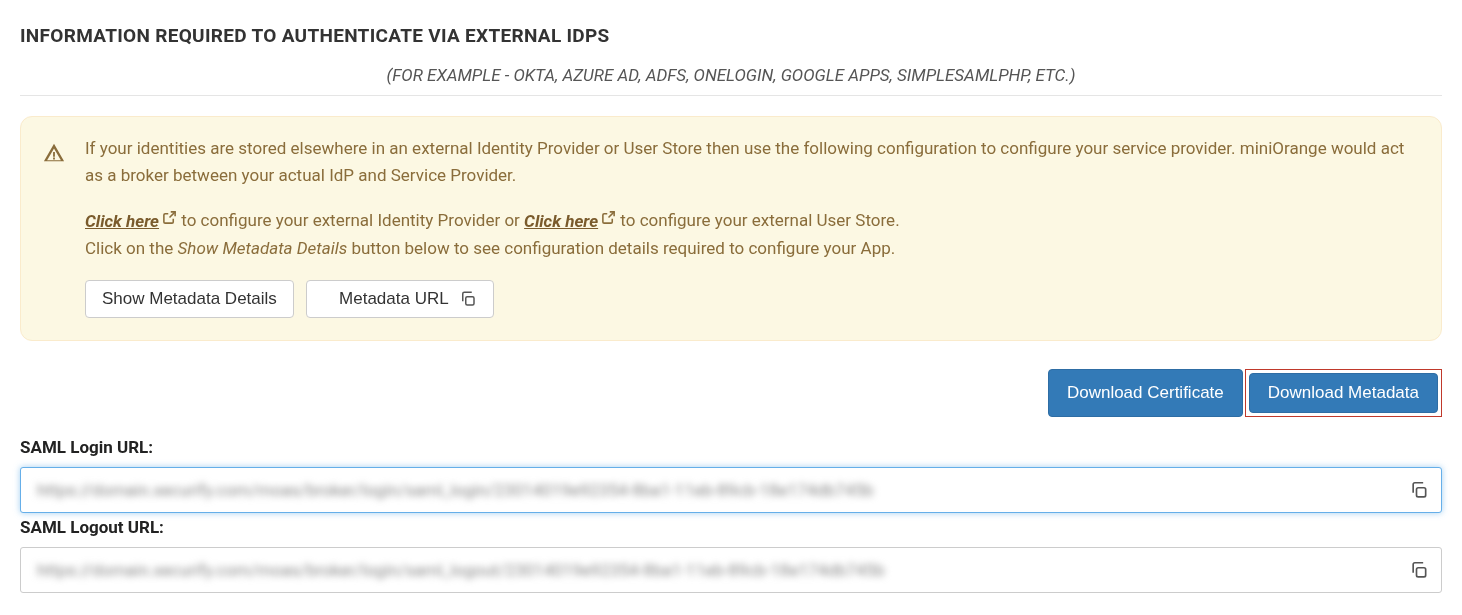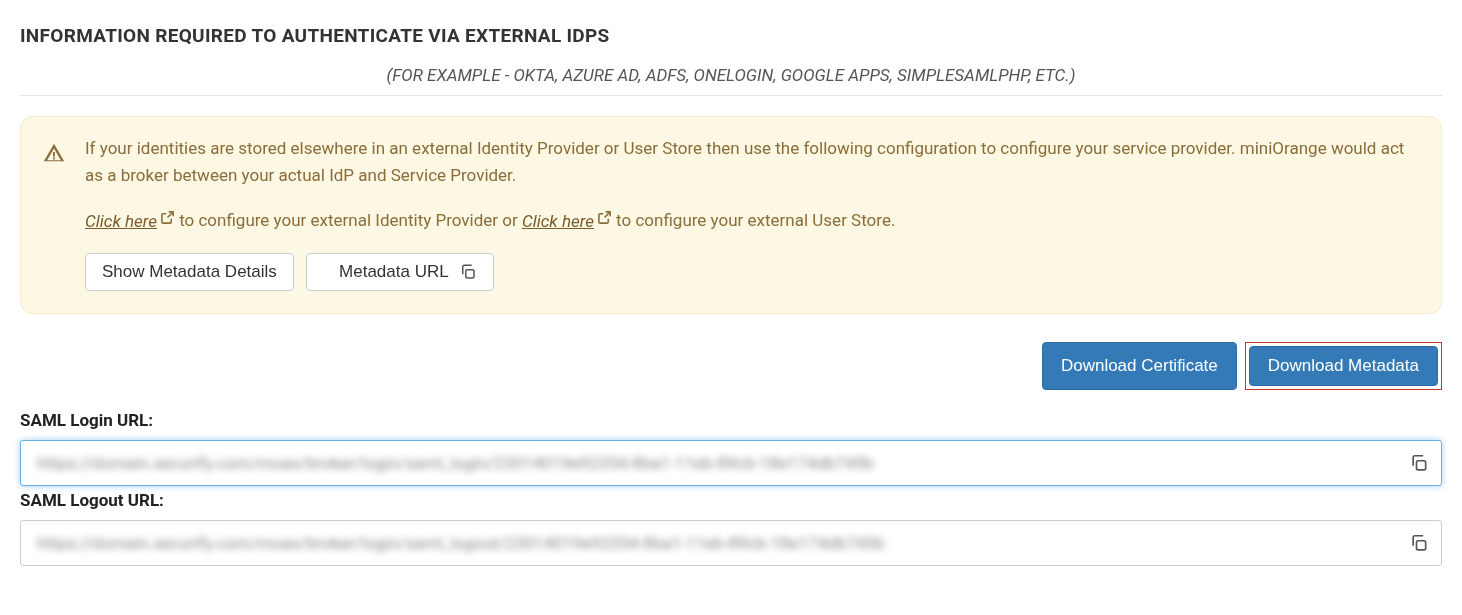--- a/index.html
+++ b/index.html
@@ -7,29 +7,29 @@
 .container { padding: 24px 20px; }
 .section-title { font-size: 19px; font-weight: 700; letter-spacing: 0.3px; color: #333; margin-bottom: 18px; }
 .section-subtitle { font-style: italic; color: #555; font-size: 17px; margin-bottom: 10px; text-align: center; }
 .hr { border: none; border-top: 1px solid #e5e5e5; margin: 8px 0 20px 0; }
 
 .info-box { background: #fcf8e3; border: 1px solid #faebcc; border-radius: 12px; padding: 18px 22px 22px 22px; display: flex; gap: 20px; color: #8a6d3b; }
 .info-icon { flex: 0 0 auto; margin-top: 6px; }
 .info-content { flex: 1; line-height: 1.6; font-size: 17px; }
 .info-content p { margin-bottom: 14px; }
 .info-content .no-bottom { margin-bottom: 0; }
-.link { color: #7a5b2c; text-decoration: underline; font-weight: 400; font-style: italic; cursor: pointer; }
+.link { color: #7a5b2c; text-decoration: underline; font-weight: 700; font-style: italic; cursor: pointer; }
 .ext-icon { display: inline-block; vertical-align: text-bottom; margin-left: 3px; }
 .italic-strong { font-style: italic; }
 
 .btn { display: inline-flex; align-items: center; gap: 10px; border-radius: 4px; font-size: 17px; padding: 8px 16px; cursor: pointer; background: #fff; border: 1px solid #ccc; color: #333; }
 .btn-row { margin-top: 18px; }
 .btn-row .btn + .btn { margin-left: 8px; padding-left: 32px; }
 
-.dl-row { display: flex; justify-content: flex-end; gap: 8px; margin: 28px 0 20px 0; }
+.dl-row { display: flex; justify-content: flex-end; gap: 2px; margin: 28px 0 20px 0; }
 .btn-primary { background: #337ab7; border: 1px solid #2e6da4; color: #fff; padding: 9px 18px; font-size: 17px; }
 .highlight-box { border: 1px solid #c0392b; padding: 3px; display: inline-block; }
 .highlight-box .btn-primary { margin: 0; }
 
 .field-label { font-weight: 700; font-size: 17px; color: #222; margin-top: 4px; margin-bottom: 10px; }
 .readonly-field { position: relative; display: flex; align-items: center; border: 1px solid #ccc; border-radius: 3px; background: #fff; padding: 12px 50px 12px 16px; font-size: 17px; color: #888; }
 .readonly-field.focus-glow { box-shadow: 0 0 6px rgba(102,175,233,.6); border-color: #66afe9; }
 .blurred { filter: blur(3.5px); letter-spacing: 0px; color: #888; user-select: none; }
 .copy-btn { position: absolute; right: 12px; top: 50%; transform: translateY(-50%); cursor: pointer; color: #555; }
 
@@ -54,20 +54,23 @@
       <p class="no-bottom">
         <a class="link"><span>Click here</span><span class="ext-icon"><svg width="15" height="15" viewBox="0 0 24 24" fill="none" stroke="#8a6d3b" stroke-width="2.5">
                 <path d="M14 3h7v7"></path>
                 <path d="M21 3l-9 9"></path>
                 <path d="M18 14v5a2 2 0 0 1-2 2H5a2 2 0 0 1-2-2V8a2 2 0 0 1 2-2h5"></path>
               </svg></span></a><span> to configure your external Identity Provider or </span><a class="link"><span>Click here</span><span class="ext-icon"><svg width="15" height="15" viewBox="0 0 24 24" fill="none" stroke="#8a6d3b" stroke-width="2.5">
                 <path d="M14 3h7v7"></path>
                 <path d="M21 3l-9 9"></path>
                 <path d="M18 14v5a2 2 0 0 1-2 2H5a2 2 0 0 1-2-2V8a2 2 0 0 1 2-2h5"></path>
               </svg></span></a><span> to configure your external User Store.</span>
+      </p>
+      <p class="no-bottom">
+        <span>Click on the </span><span class="italic-strong">Show Metadata Details</span><span> button below to see configuration details required to configure your App.</span>
       </p>
       <div class="btn-row">
         <button class="btn">Show Metadata Details</button>
         <button class="btn">
             <span>Metadata URL</span>
             <span><svg width="18" height="18" viewBox="0 0 24 24" fill="none" stroke="#555" stroke-width="2">
                 <rect x="9" y="9" width="11" height="11" rx="2"></rect>
                 <path d="M5 15V5a2 2 0 0 1 2-2h10"></path>
               </svg></span>
           </button>

